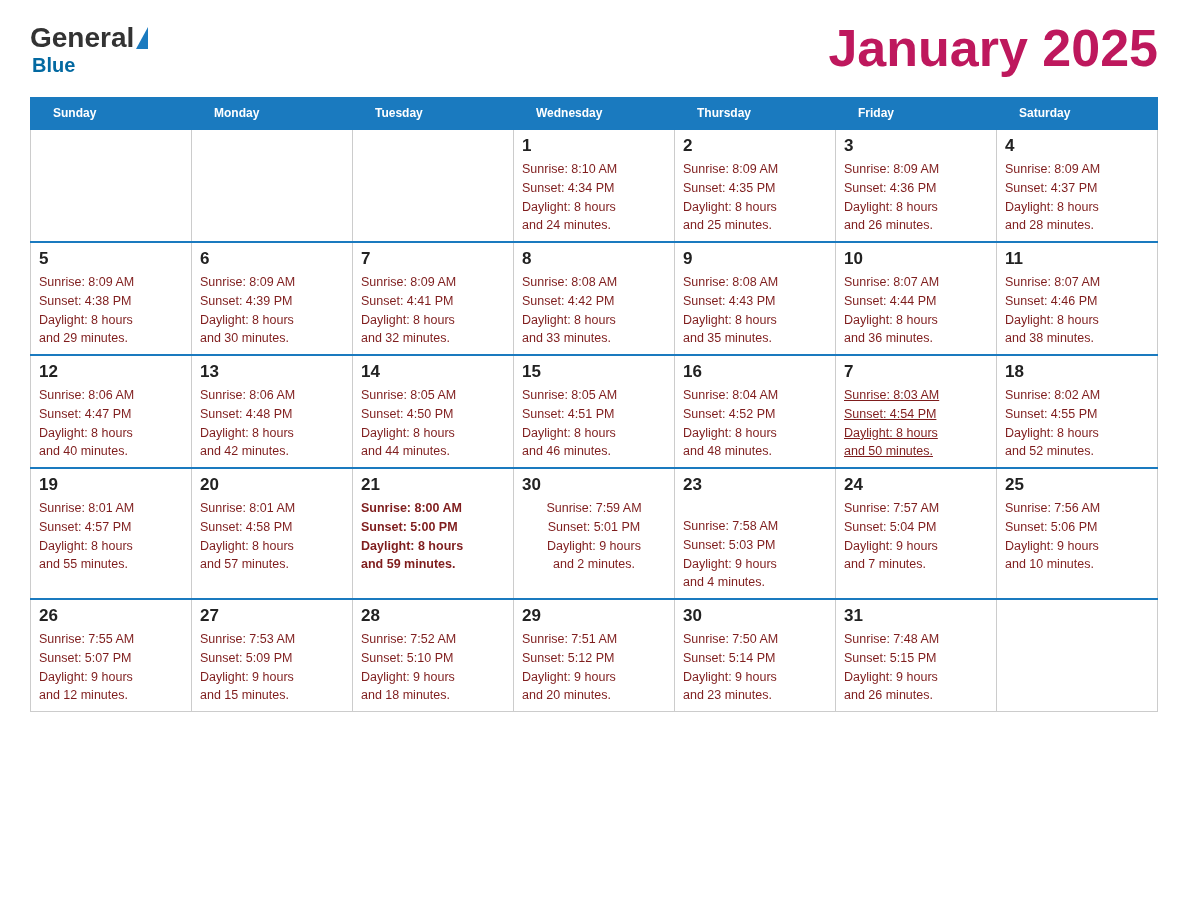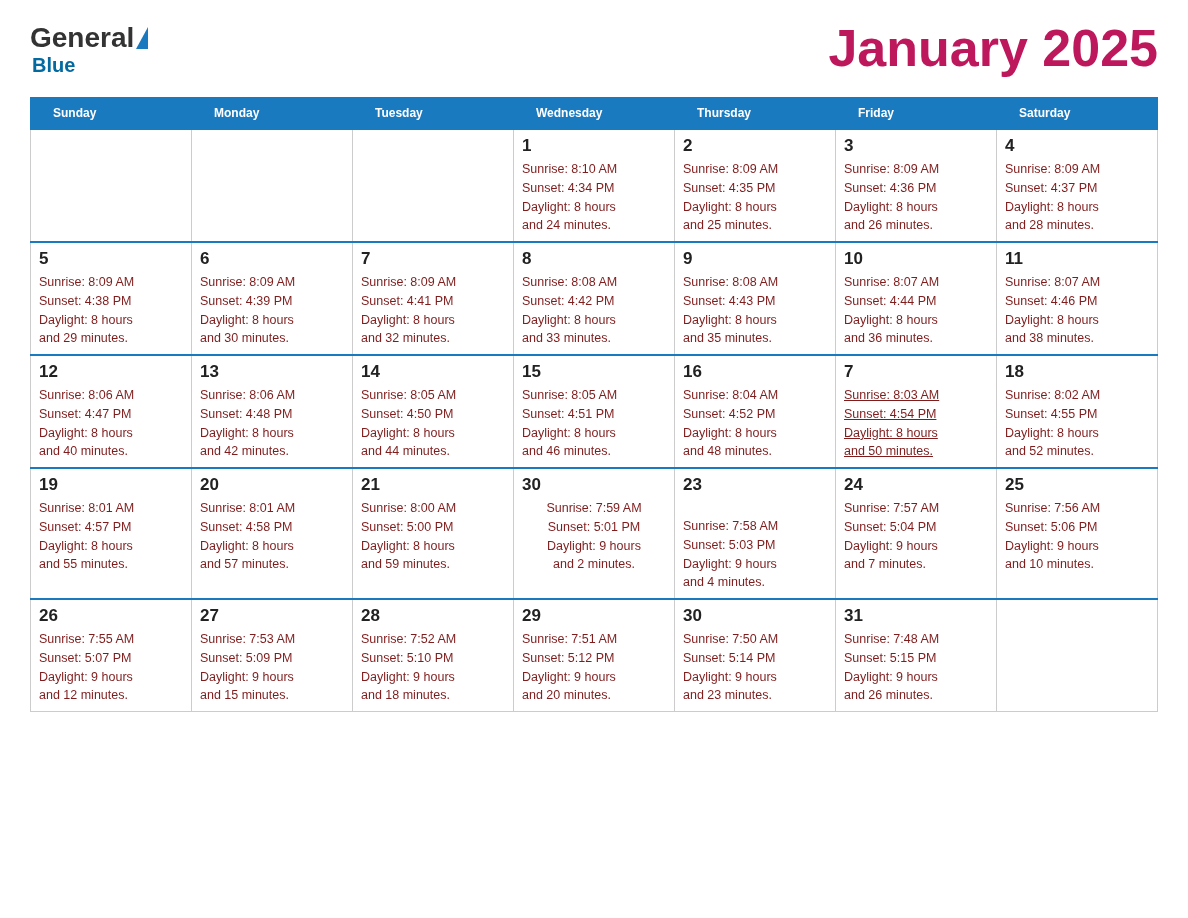--- a/index.html
+++ b/index.html
@@ -273,21 +273,21 @@
         </td>
         <td>
           <div class="day-number">20</div>
           <div class="day-info" style="white-space: pre-line;">Sunrise: 8:01 AM
 Sunset: 4:58 PM
 Daylight: 8 hours
 and 57 minutes.</div>
         </td>
         <td>
           <div class="day-number">21</div>
-          <div class="day-info" style="white-space: pre-line;">Sunrise: 8:00 AM
+          <div class="day-info" style="white-space: pre-line; font-weight: bold;">Sunrise: 8:00 AM
 Sunset: 5:00 PM
 Daylight: 8 hours
 and 59 minutes.</div>
         </td>
         <td>
           <div class="day-number">30</div>
           <div class="day-info" style="white-space: pre-line; text-align: center;">Sunrise: 7:59 AM
 Sunset: 5:01 PM
 Daylight: 9 hours
 and 2 minutes.</div>

